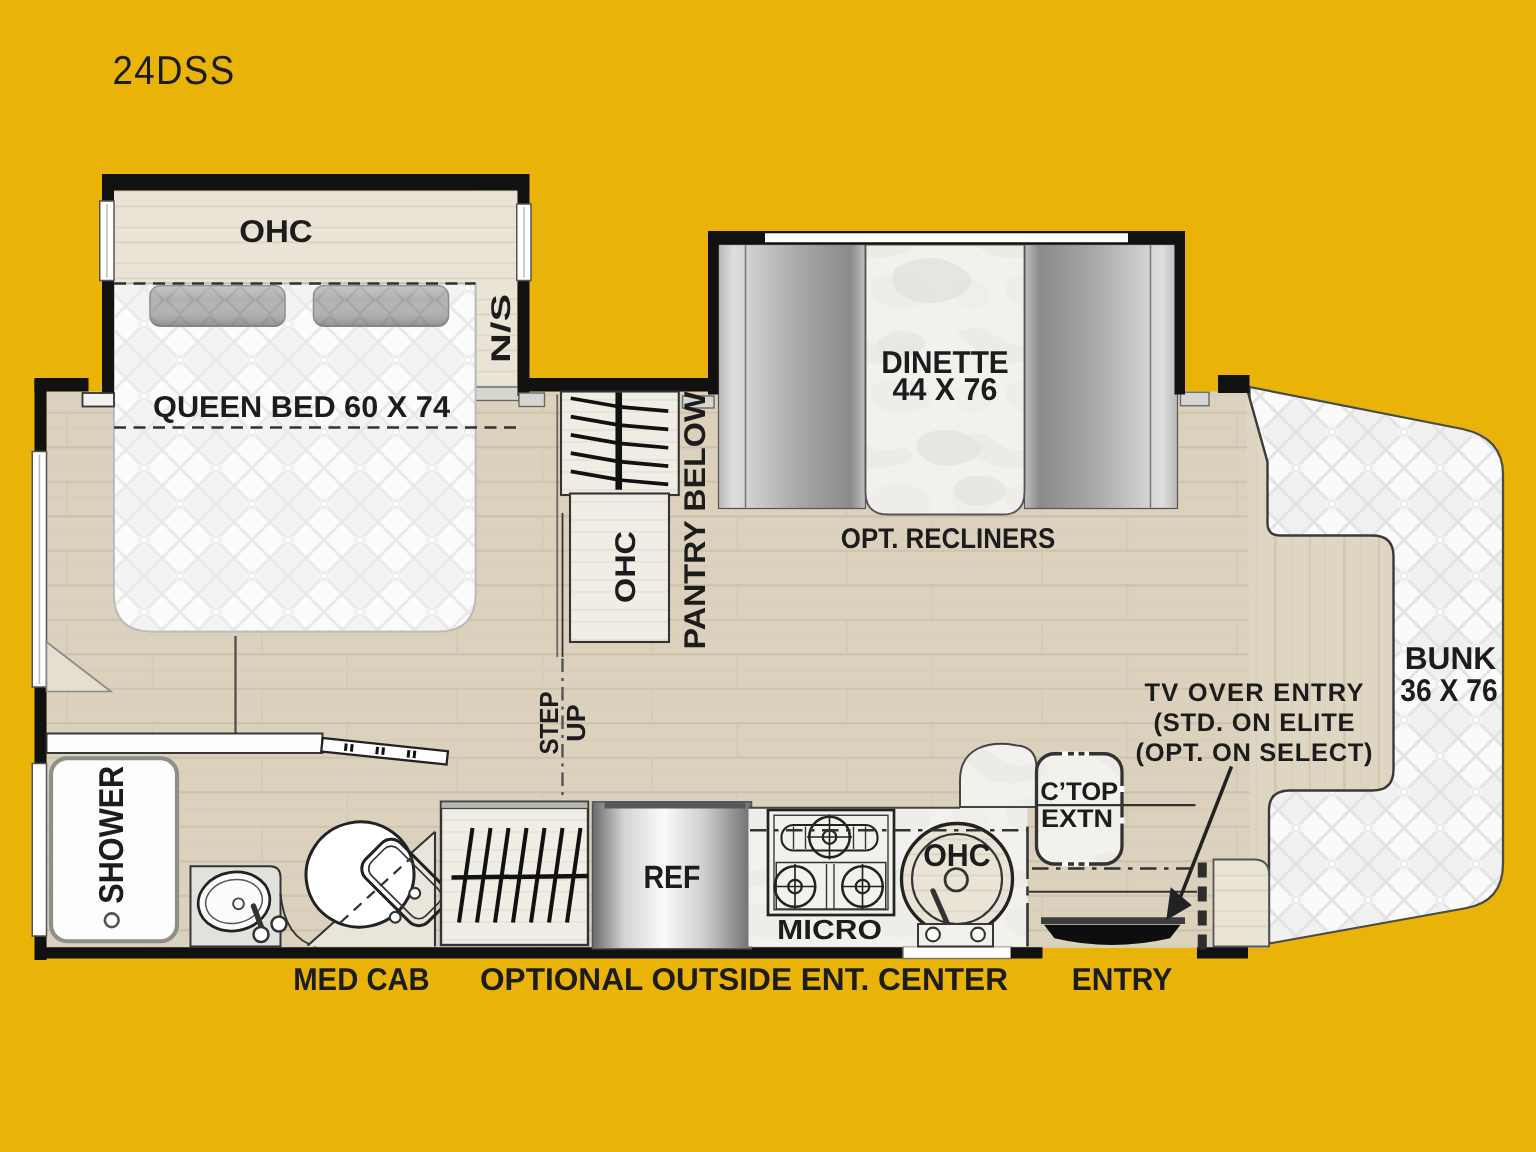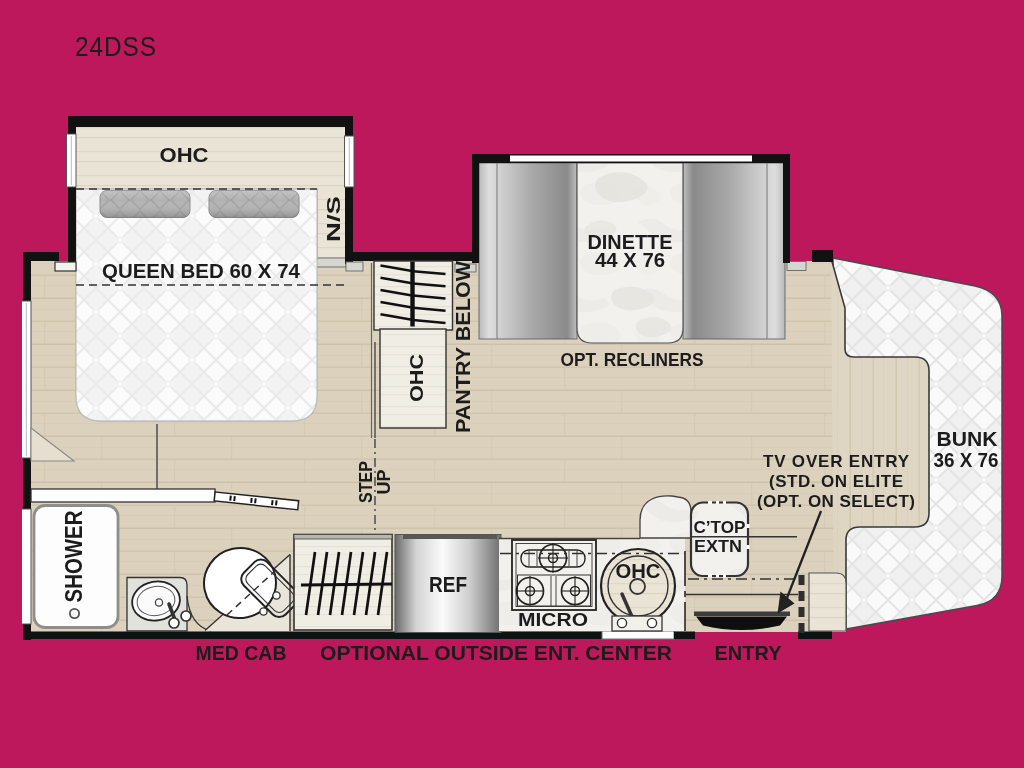--- a/index.html
+++ b/index.html
@@ -1,16 +1,16 @@
 <!DOCTYPE html>
 <html><head>
 <meta charset="utf-8">
 <style>
 html,body{margin:0;padding:0;background:#fff;}
-#page{position:relative;width:1024px;height:768px;background:#be185d;overflow:hidden;
+#page{position:relative;width:1024px;height:768px;background:#eab308;overflow:hidden;
 font-family:"Liberation Sans",sans-serif;}
 text{font-family:"Liberation Sans",sans-serif;fill:#1c1c1c;}
 .b{font-weight:bold;}
 </style>
 </head>
 <body>
 <div id="page">
 <svg width="1024" height="768" viewBox="0 0 1024 768">
 <defs>
 <pattern id="woodF" width="130" height="46" patternUnits="userSpaceOnUse">

